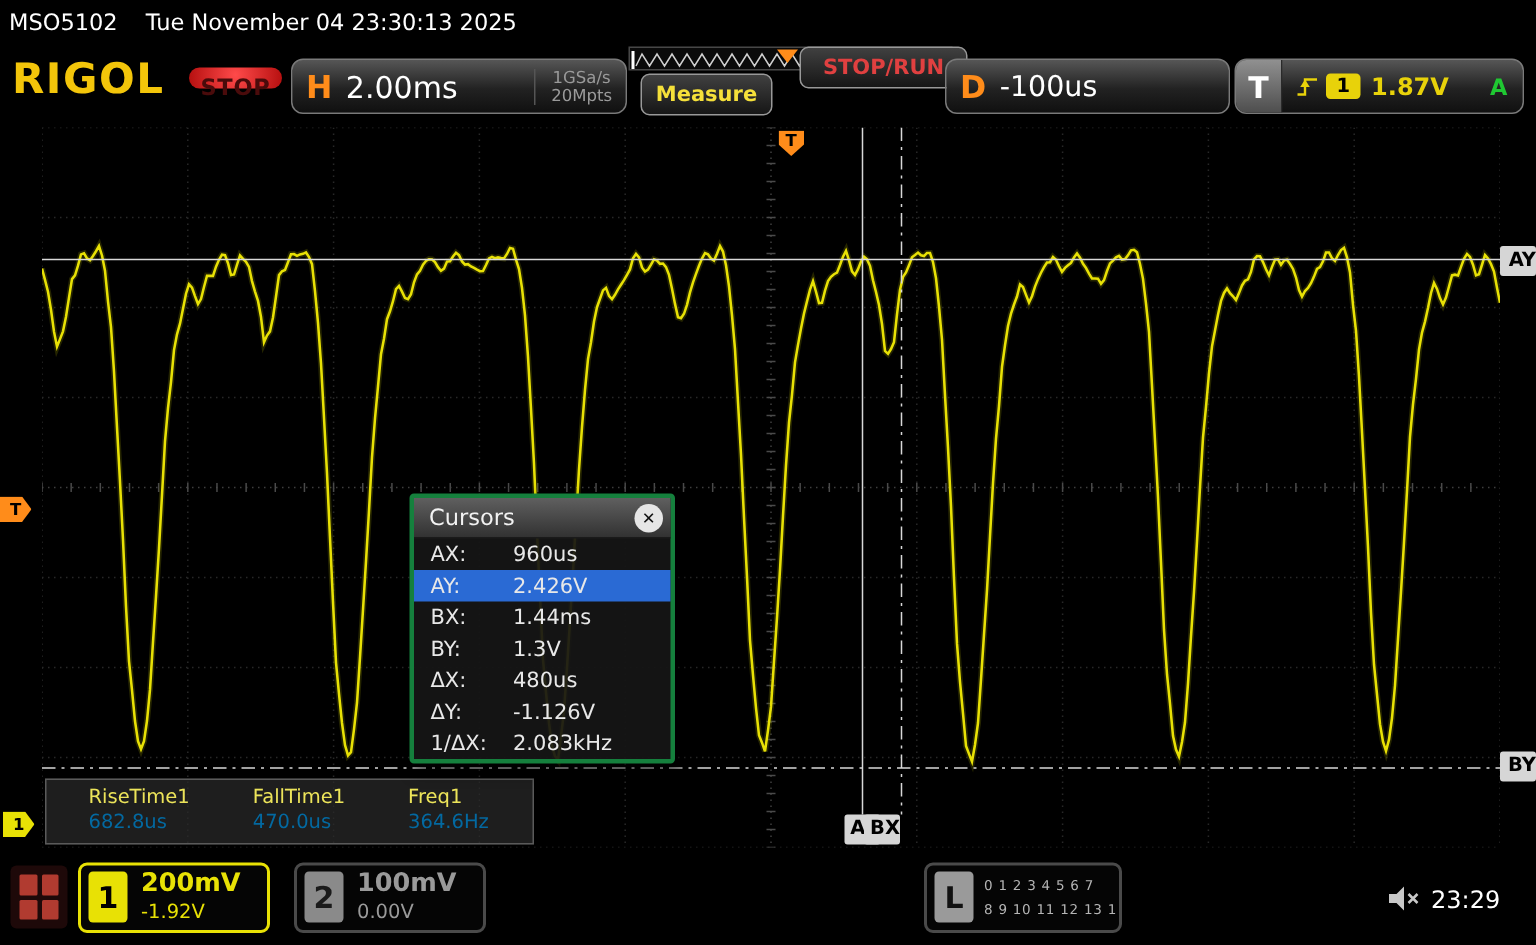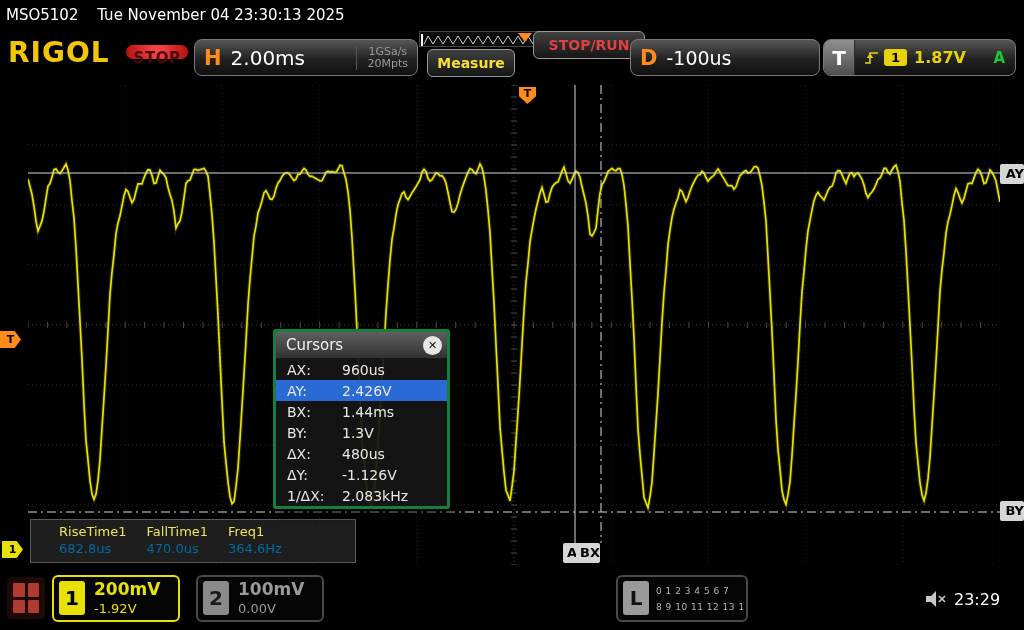--- a/index.html
+++ b/index.html
@@ -65,21 +65,21 @@
   .cursors-title{height:27px;background:linear-gradient(#5f5f5f,#323232);color:#f2f2f2;font-size:15px;
     line-height:27px;padding-left:10px;border-bottom:1px solid #1a1a1a;position:relative}
   .cursors-close{position:absolute;right:5px;top:4px;width:19px;height:19px;border-radius:50%;background:#e6e6e6;
     color:#111;font-size:11px;font-weight:bold;text-align:center;line-height:19px;cursor:default}
   .cursor-row{height:21px;display:flex;align-items:center;font-size:14px;color:#e8e8e8;padding-left:11px}
   .cursor-row .lab{width:55px}
   .cursor-row.selected{background:#2a6ad4}
 
   
   .meas-box{position:absolute;left:30px;top:519px;width:326px;height:44px;background:rgba(42,42,42,.72);
-    border:1px solid #5a5a5a;display:flex;padding:4px 0 0 28px;gap:20px}
+    border:1px solid #5a5a5a;display:flex;padding:4px 0 0 28px;gap:42px}
   .meas-name{color:#ece45a;font-size:13px}
   .meas-val{color:#0369a1;font-size:13px;margin-top:2px}
 
   
   .menu-btn{position:absolute;left:7px;top:577px;width:38px;height:42px;background:#1e0909;border-radius:4px;
     display:grid;grid-template-columns:1fr 1fr;grid-template-rows:1fr 1fr;gap:3px;padding:6px}
   .menu-cell{background:#b13b30;border-radius:1px}
   .ch-box{position:absolute;top:575px;width:128px;height:47px;border-radius:6px;background:#050505}
   #ch1-box{left:52px;border:2px solid #e8e105}
   #ch2-box{left:196px;border:2px solid #4a4a4a}

